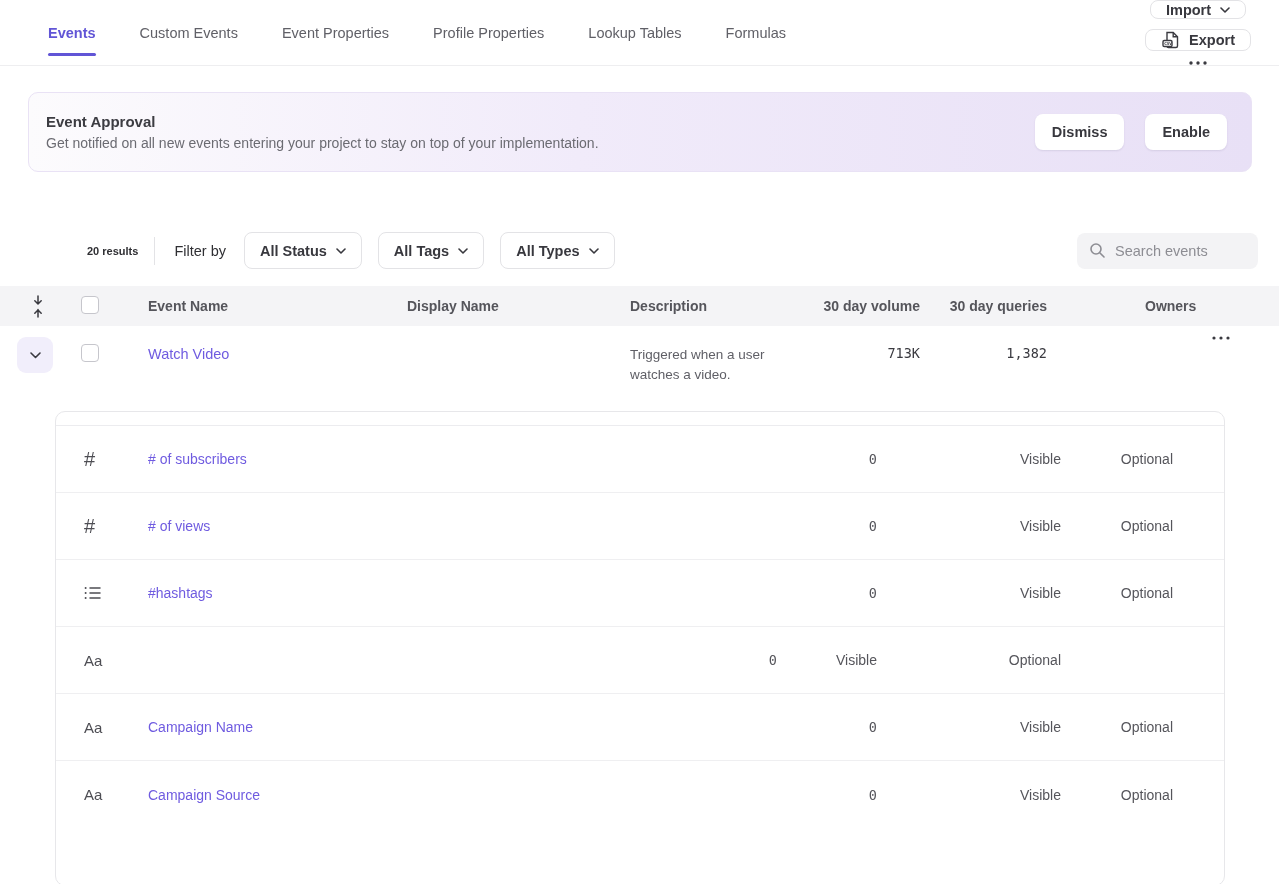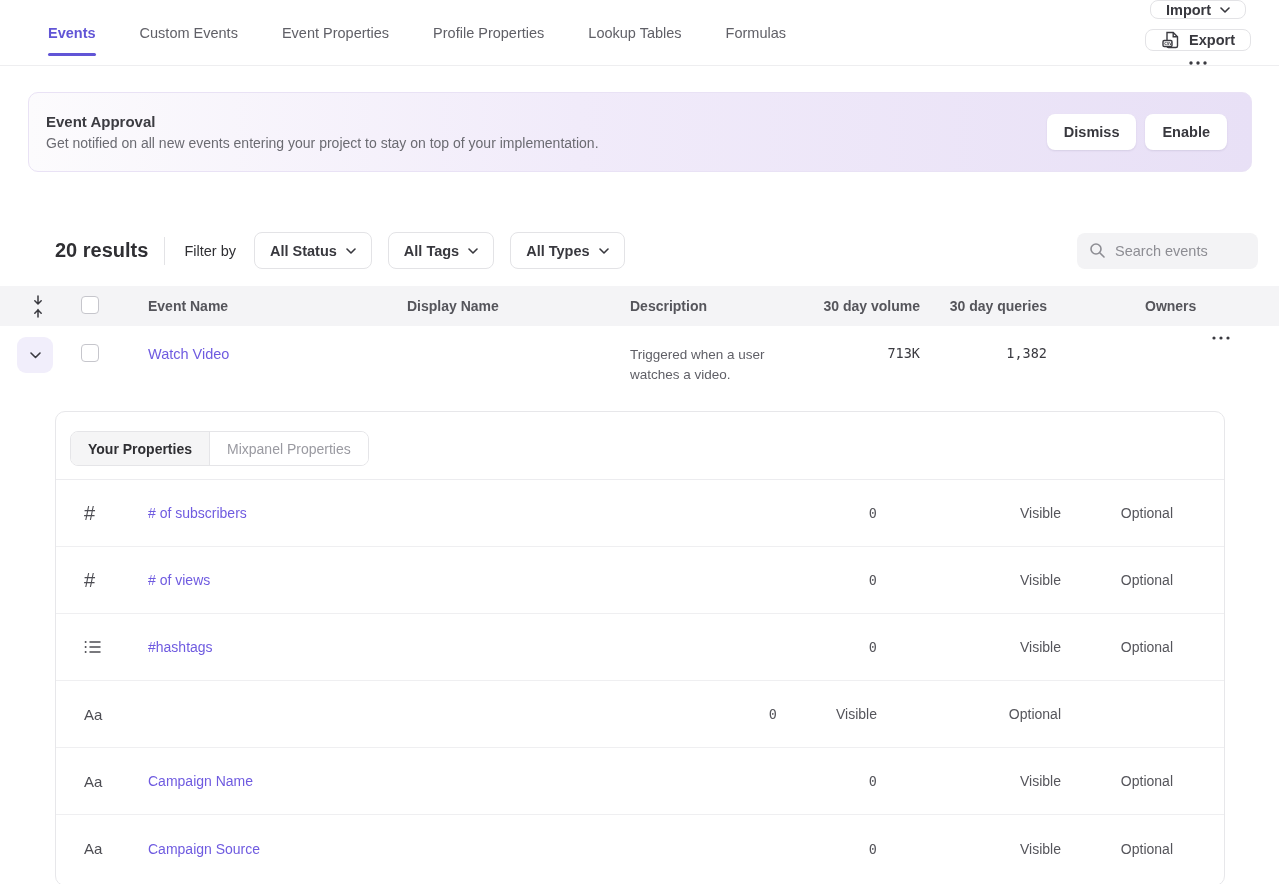--- a/index.html
+++ b/index.html
@@ -20,26 +20,26 @@
   .btn { display:inline-flex; align-items:center; gap:9px; background:#fff; border:1px solid #e3e3e6; border-radius:8px; height:37px; padding:0 15px; font-size:14.5px; font-weight:600; color:#38383e; font-family:inherit; cursor:pointer; }
   .btn svg { flex:none; }
   .more-btn { border:none; background:none; color:#3a3a40; padding:0 6px; cursor:pointer; display:flex; align-items:center; }
 
   
   .banner { margin:26px 27px 0 28px; height:80px; border-radius:10px;
     background:linear-gradient(90deg,#fcfbfd 0%, #f1ebfa 45%, #e8e0f6 100%);
     border:1px solid #e9e2f5; display:flex; align-items:center; padding:0 24px 0 17px; }
   .banner-title { font-size:15px; font-weight:700; color:#3c3c42; margin-bottom:5px; }
   .banner-desc { font-size:14px; color:#6b6b72;text-align:center; }
-  .banner-actions { margin-left:auto; display:flex; gap:9px; }
+  .banner-actions { margin-left:auto; display:flex; gap:21px; }
   .banner-btn { background:#fff; border:none; border-radius:8px; height:36px; padding:0 17px; font-size:14.5px; font-weight:600; color:#38383e; font-family:inherit; cursor:pointer; box-shadow:0 1px 2px rgba(40,30,80,0.10); }
 
   
   .filters { margin-top:60px; padding:0 21px 0 55px; display:flex; align-items:center; height:37px; }
-  .results-count { font-size:20px; font-weight:600; color:#2f2f33; }
+  .results-count { font-size:11px; font-weight:600; color:#2f2f33;margin-left:32px; }
   .v-divider { width:1px; height:28px; background:#e3e3e6; margin:0 19px 0 16px; }
   .filter-by { font-size:14.5px; font-weight:500; color:#2f2f33; margin-right:18px; }
   .filter-btns { display:flex; gap:16px; }
   .search-box { margin-left:auto; width:181px; height:36px; background:#f3f3f5; border-radius:8px; display:flex; align-items:center; padding:0 12px; gap:9px; color:#8d8d93; }
   .search-box input { border:none; background:transparent; outline:none; font-family:inherit; font-size:14.5px; color:#3a3a40; width:100%; padding:0; }
   .search-box input::placeholder { color:#8d8d93; }
 
   
   .grid-cols { display:grid; grid-template-columns:48px 86px 259px 223px 190px 100px 127px 132px 1fr; padding:0 30px 0 14px; }
   .thead { margin-top:17px; height:40px; background:#f4f4f6; align-items:center; font-size:14px; font-weight:600; color:#55555b; }
@@ -217,24 +217,20 @@
               <circle cx="2" cy="2" r="1.6"></circle>
               <circle cx="9" cy="2" r="1.6"></circle>
               <circle cx="16" cy="2" r="1.6"></circle>
             </svg>
         </span>
       </button>
     </div>
   </div>
 
   <section class="panel">
-    <div class="panel-tabs">
-      <div class="seg active">Your Properties</div>
-      <div class="seg inactive">Mixpanel Properties</div>
-    </div>
     <div class="panel-divider"></div>
 
     <div class="prop-row">
       <div class="type-icon">
           <span class="hash-glyph">#</span>
         </div>
       <div><span class="prop-link"># of subscribers</span></div>
       <div class="prop-num">0</div>
       <div class="prop-flag">Visible</div>
       <div class="prop-flag">Optional</div>

